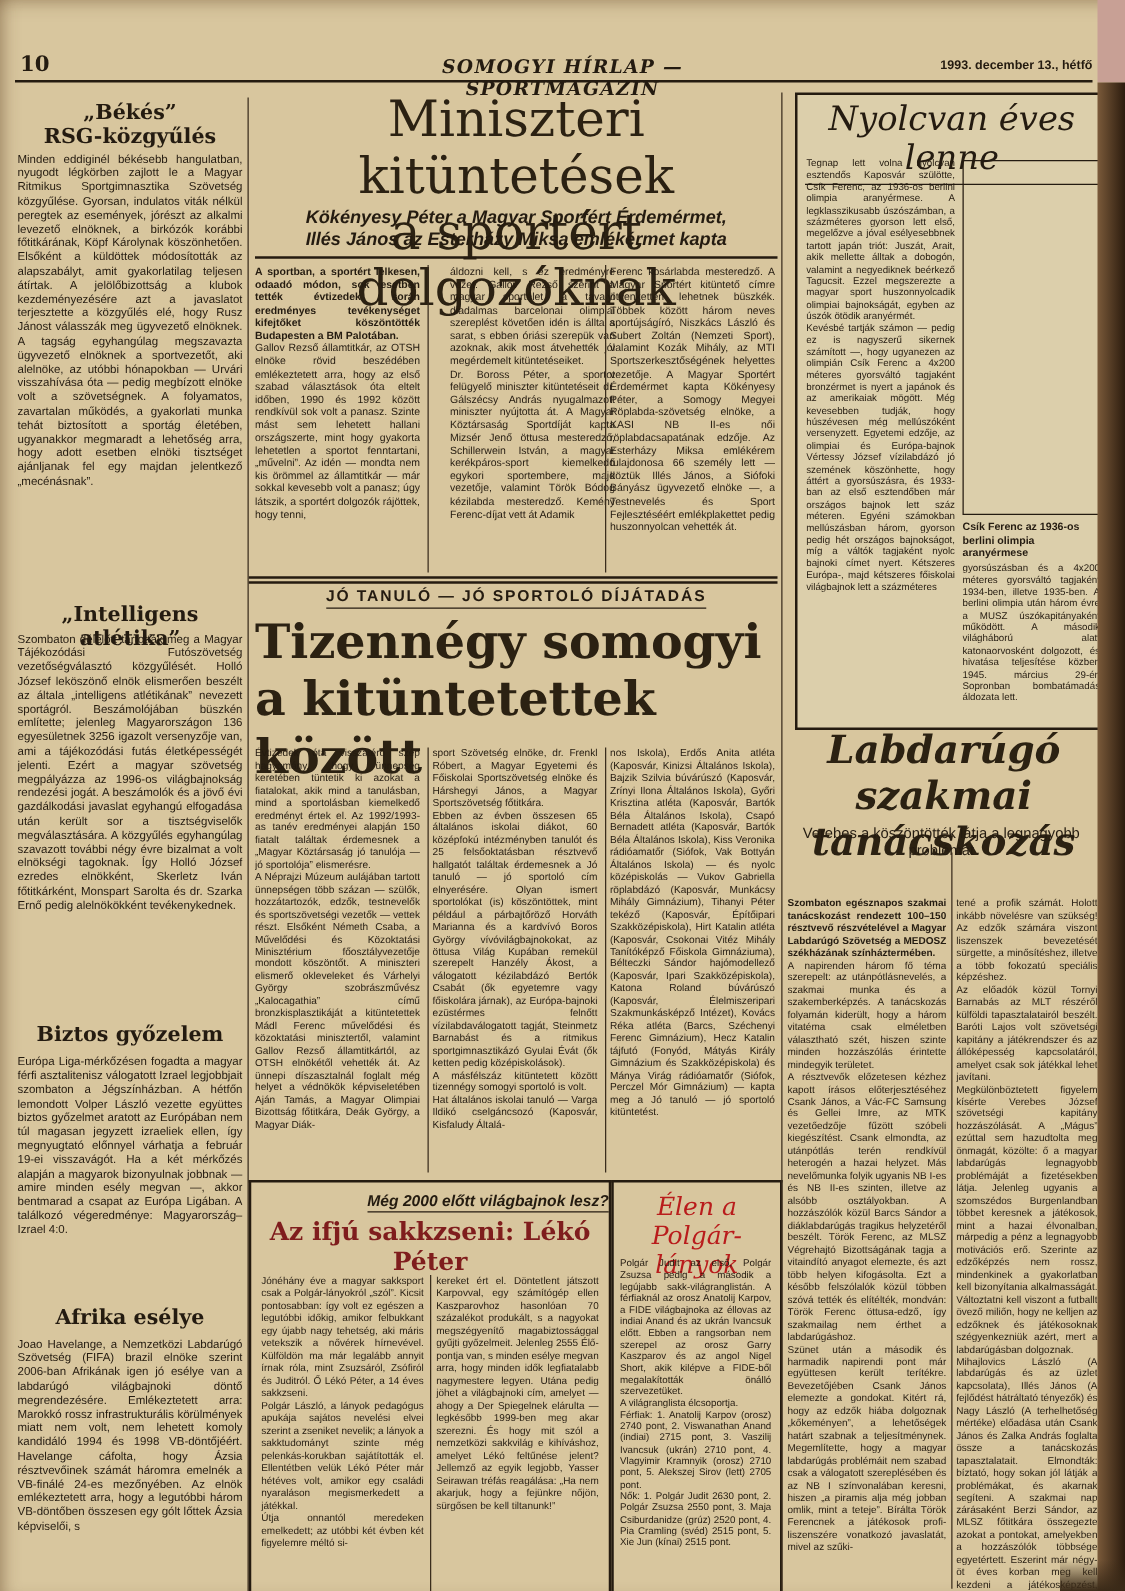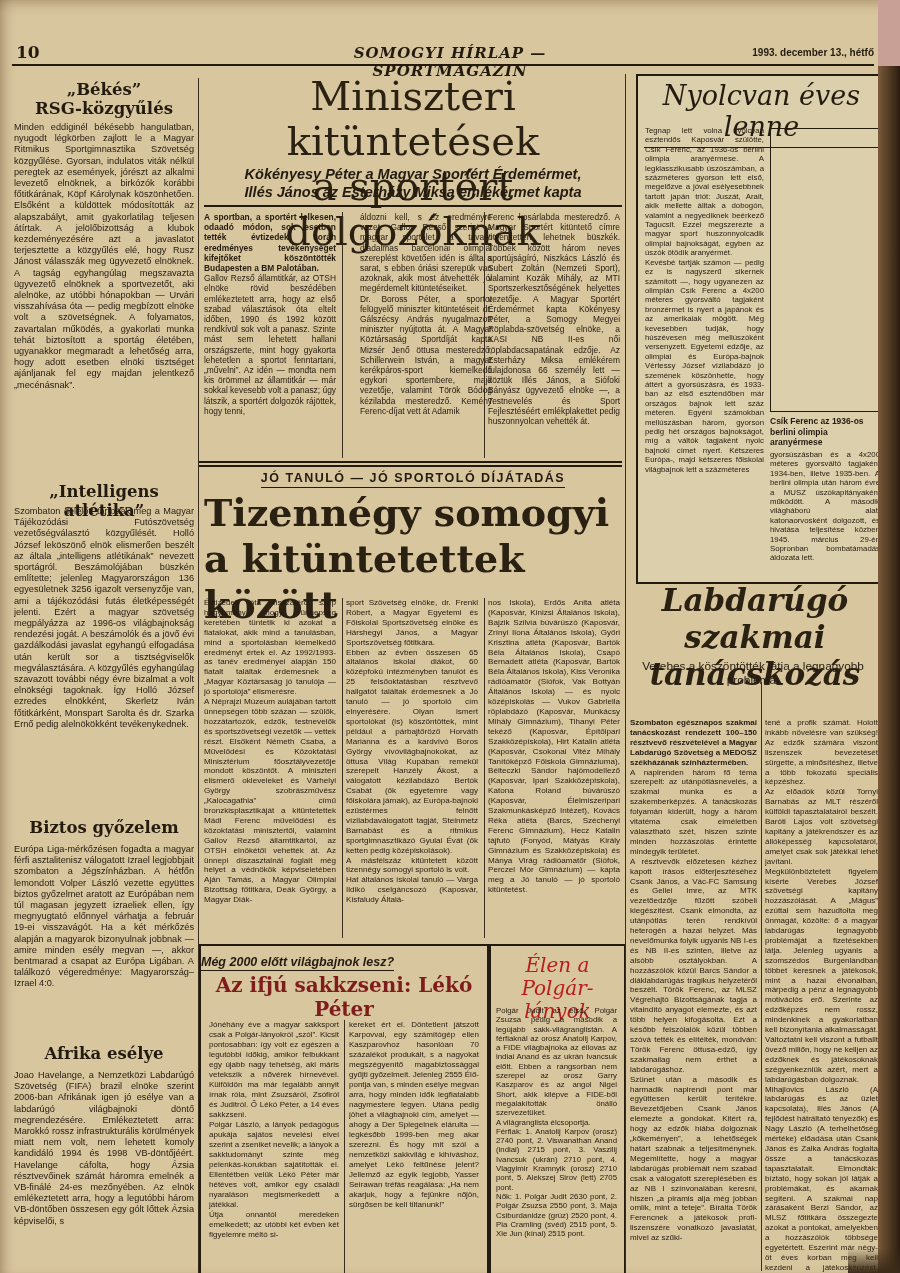--- a/index.html
+++ b/index.html
@@ -33,21 +33,21 @@
   .kicker-wrap{left:204px;top:468px;width:418px;text-align:center;}
   .kicker-inner{display:inline-block;font-weight:bold;font-size:12.5px;letter-spacing:1.5px;border-bottom:1.5px solid #241b10;padding-bottom:2px;}
   .award-headline{left:204px;top:490px;width:420px;font-weight:bold;font-size:38px;line-height:46px;color:#2b2112;white-space:pre-line;}
   .award-col{top:598px;height:340px;font-size:8.1px;line-height:9.9px;width:132px;}
 
   
   .chess-box{left:199px;top:944px;width:286px;height:329px;border:2px solid #241b10;border-bottom:none;}
   .polgar-box{left:489px;top:944px;width:133px;height:329px;border:2px solid #241b10;border-bottom:none;}
   .csik-box{left:636px;top:74px;width:249px;height:506px;border:2px solid #241b10;background:#dccfab;}
 
-  .chess-kicker{left:0;top:6px;width:100%;text-align:left;}
+  .chess-kicker{left:0;top:6px;width:100%;text-align:right;}
   .chess-kicker span{display:inline-block;font-weight:bold;font-style:italic;font-size:12.5px;border-bottom:1.5px solid #241b10;padding-bottom:1px;}
   .chess-headline{left:0;top:27px;width:100%;text-align:center;font-weight:bold;font-size:20px;color:#7f1d1d;}
   .chess-col{top:74px;height:253px;font-size:8px;line-height:10px;width:130px;}
 
   .polgar-headline{left:0;top:8px;width:100%;text-align:center;font-style:italic;font-size:20px;line-height:23px;white-space:pre-line;color:#b91c1c;}
   .polgar-body{left:5px;top:60px;width:121px;height:267px;font-size:7.8px;line-height:9.3px;}
 
   .csik-headline{left:6px;top:4px;width:235px;text-align:center;font-style:italic;font-size:27px;border-bottom:1.5px solid #241b10;padding-bottom:5px;}
   .csik-left{left:7px;top:50px;width:119px;height:448px;font-size:7.8px;line-height:9.4px;}
   .csik-photo{left:132px;top:52px;width:108px;height:282px;border:1px solid #241b10;

